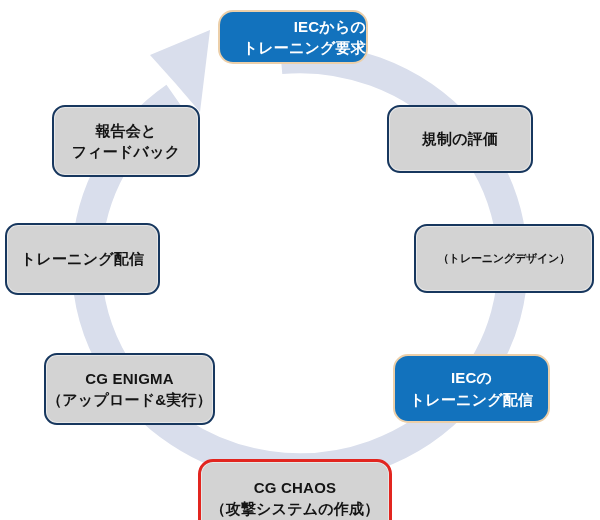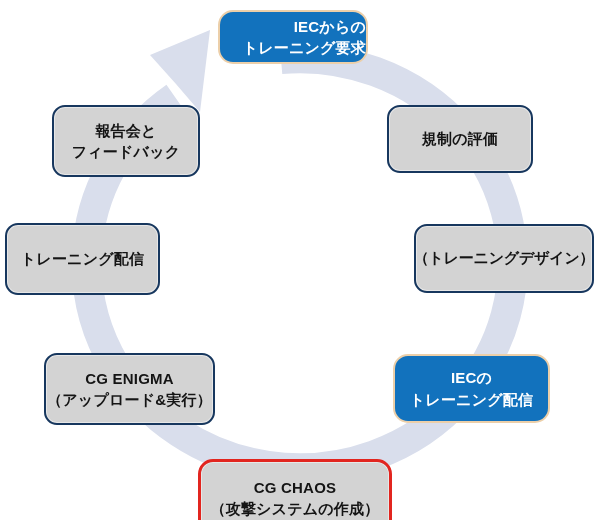--- a/index.html
+++ b/index.html
@@ -56,21 +56,21 @@
   }
   .node-0 { left: 218px; top: 10px;  width: 150px; height: 54px; align-items: flex-end; }
   .node-1 { left: 387px; top: 105px; width: 146px; height: 68px; }
   .node-2 { left: 414px; top: 224px; width: 180px; height: 69px; }
   .node-3 { left: 393px; top: 354px; width: 157px; height: 69px; }
   .node-4 { left: 198px; top: 435px; width: 194px; height: 78px; }
   .node-5 { left: 44px;  top: 353px; width: 171px; height: 72px; }
   .node-6 { left: 5px;   top: 223px; width: 155px; height: 72px; }
   .node-7 { left: 52px;  top: 105px; width: 148px; height: 72px; }
   .node .line { display: block; white-space: nowrap; }
-  .line-tight { font-size: 15px; letter-spacing: -0.2px; font-family: Liberation Serif, serif; }
+  .line-tight { font-size: 11px; letter-spacing: -0.2px; }
 </style>
 </head>
 <body>
 
 <div class="canvas">
 
   <svg class="ring-svg" width="600" height="520" viewBox="0 0 600 520">
     <path d="M 281 59 A 213 205 0 1 1 175 97" fill="none" stroke="#d9deec" stroke-width="30"></path>
     <polygon points="210,30 150,55 176,84 200,112" fill="#d9deec"></polygon>
   </svg>

